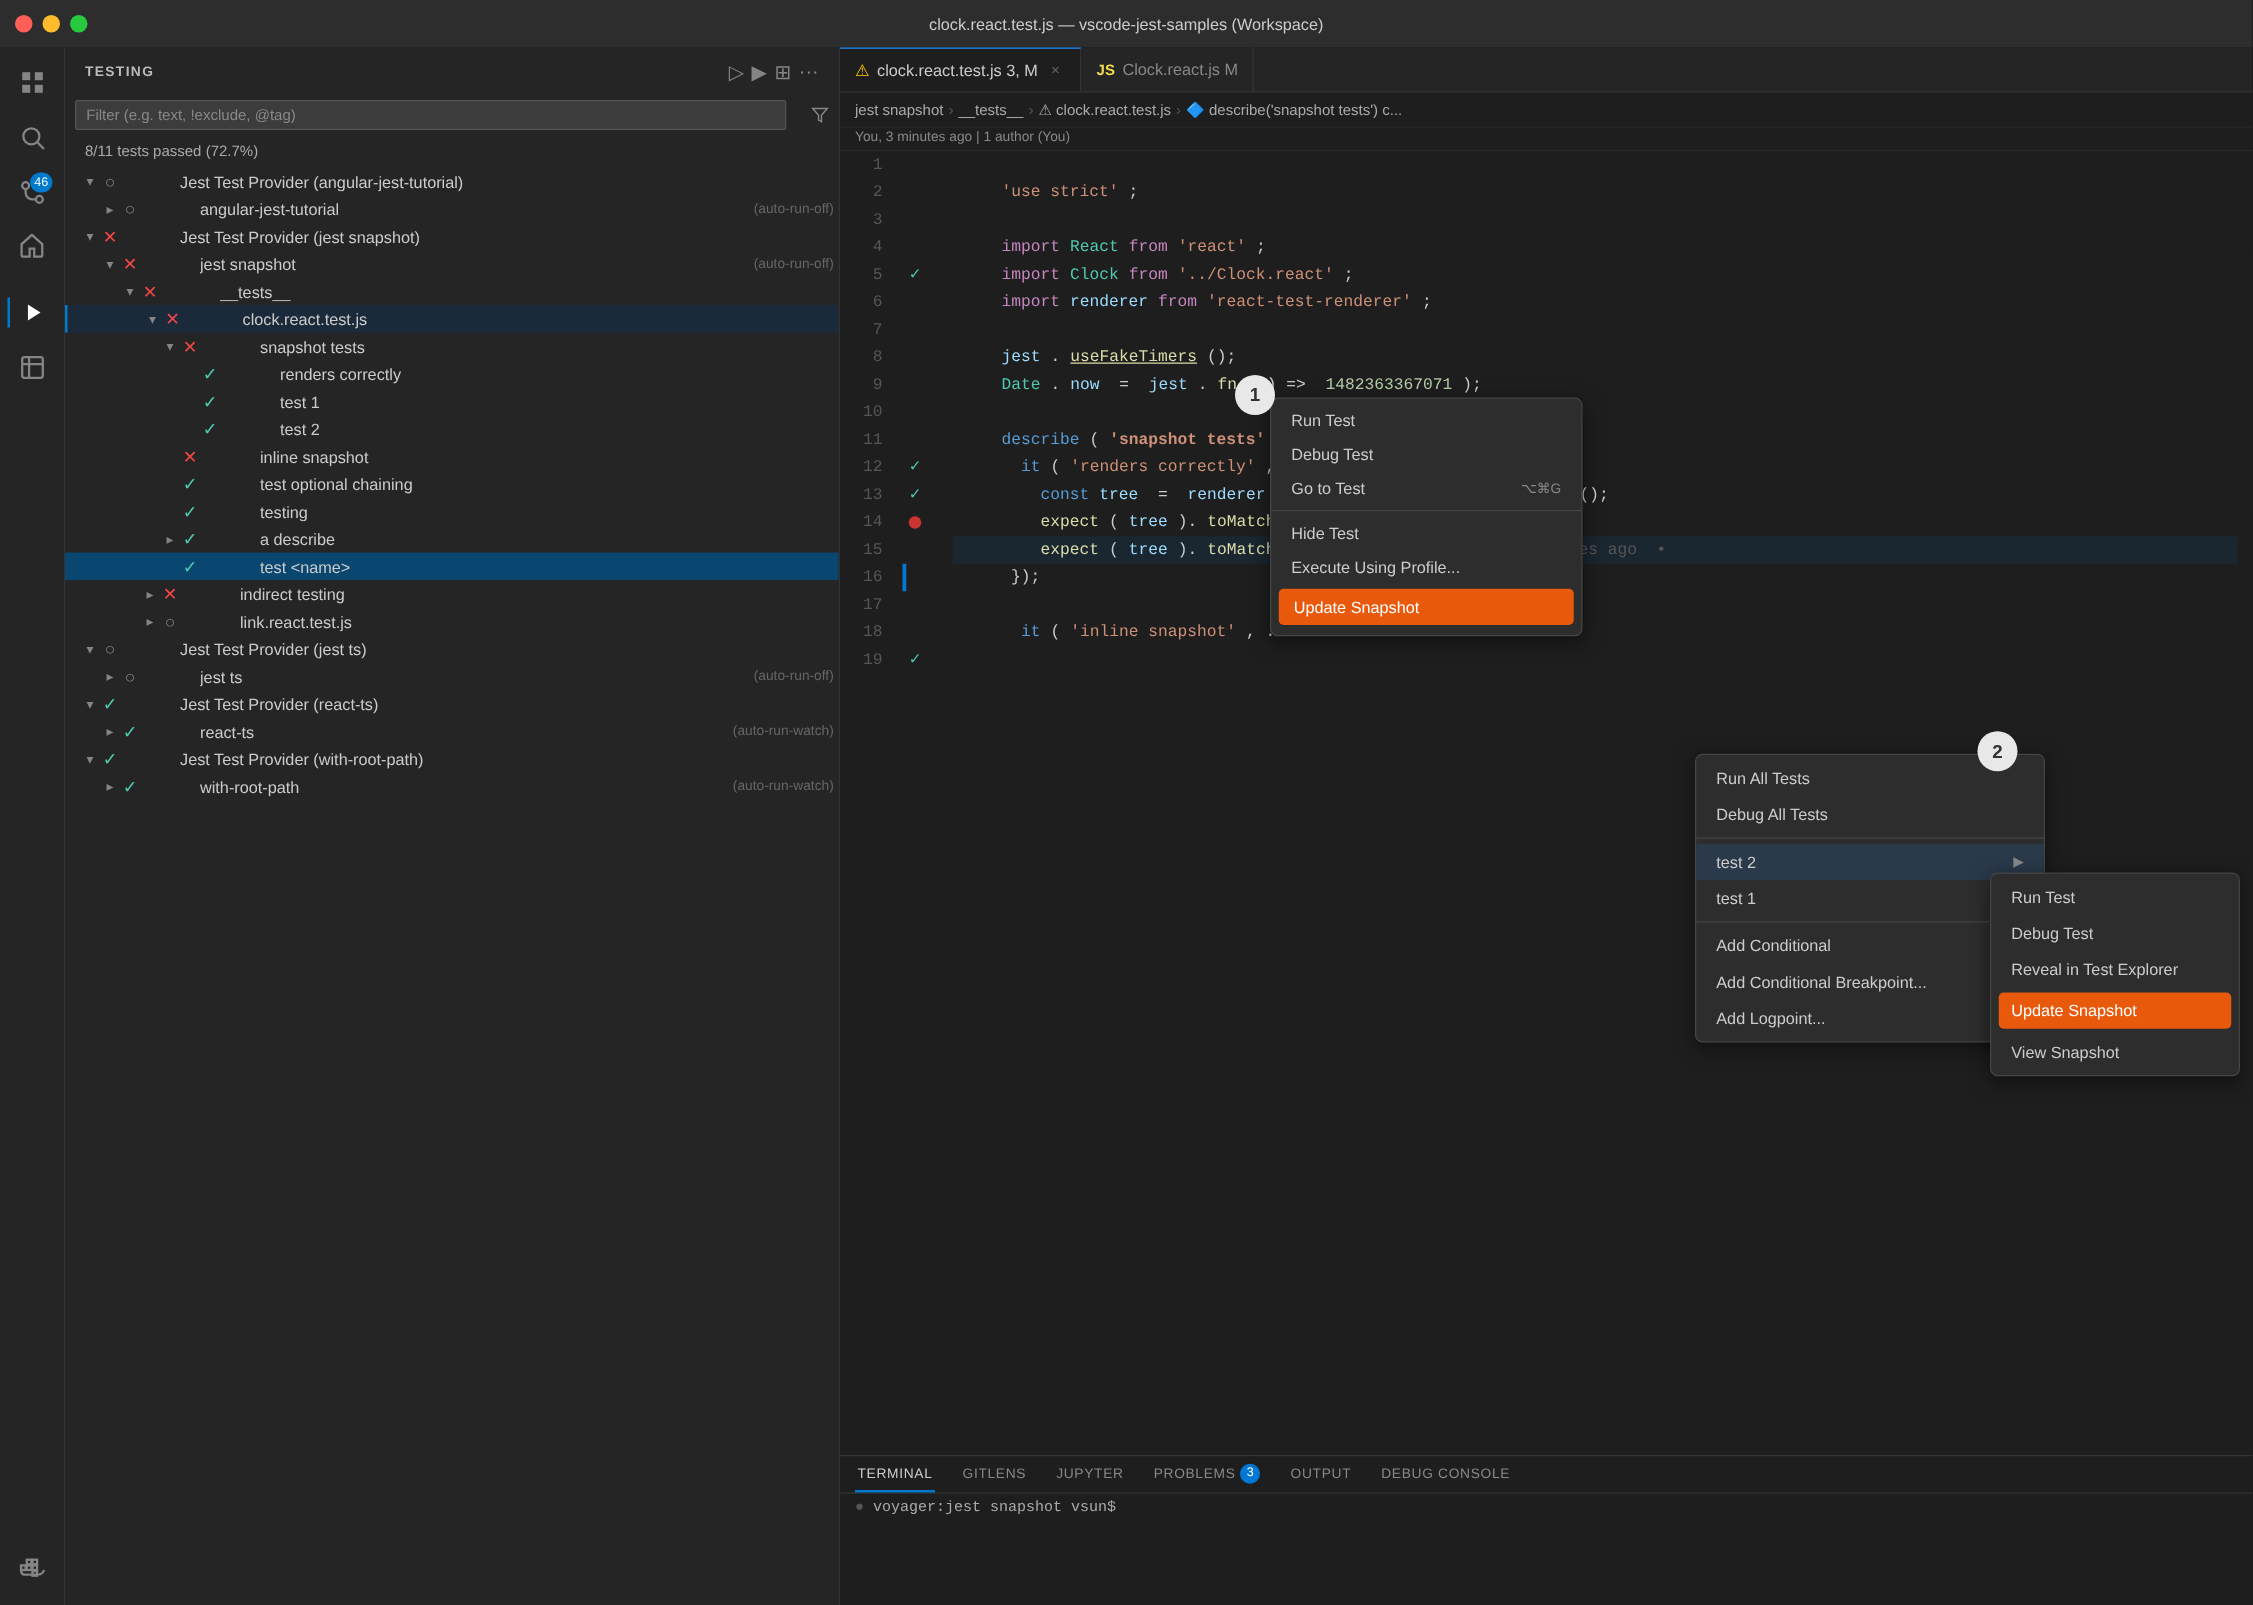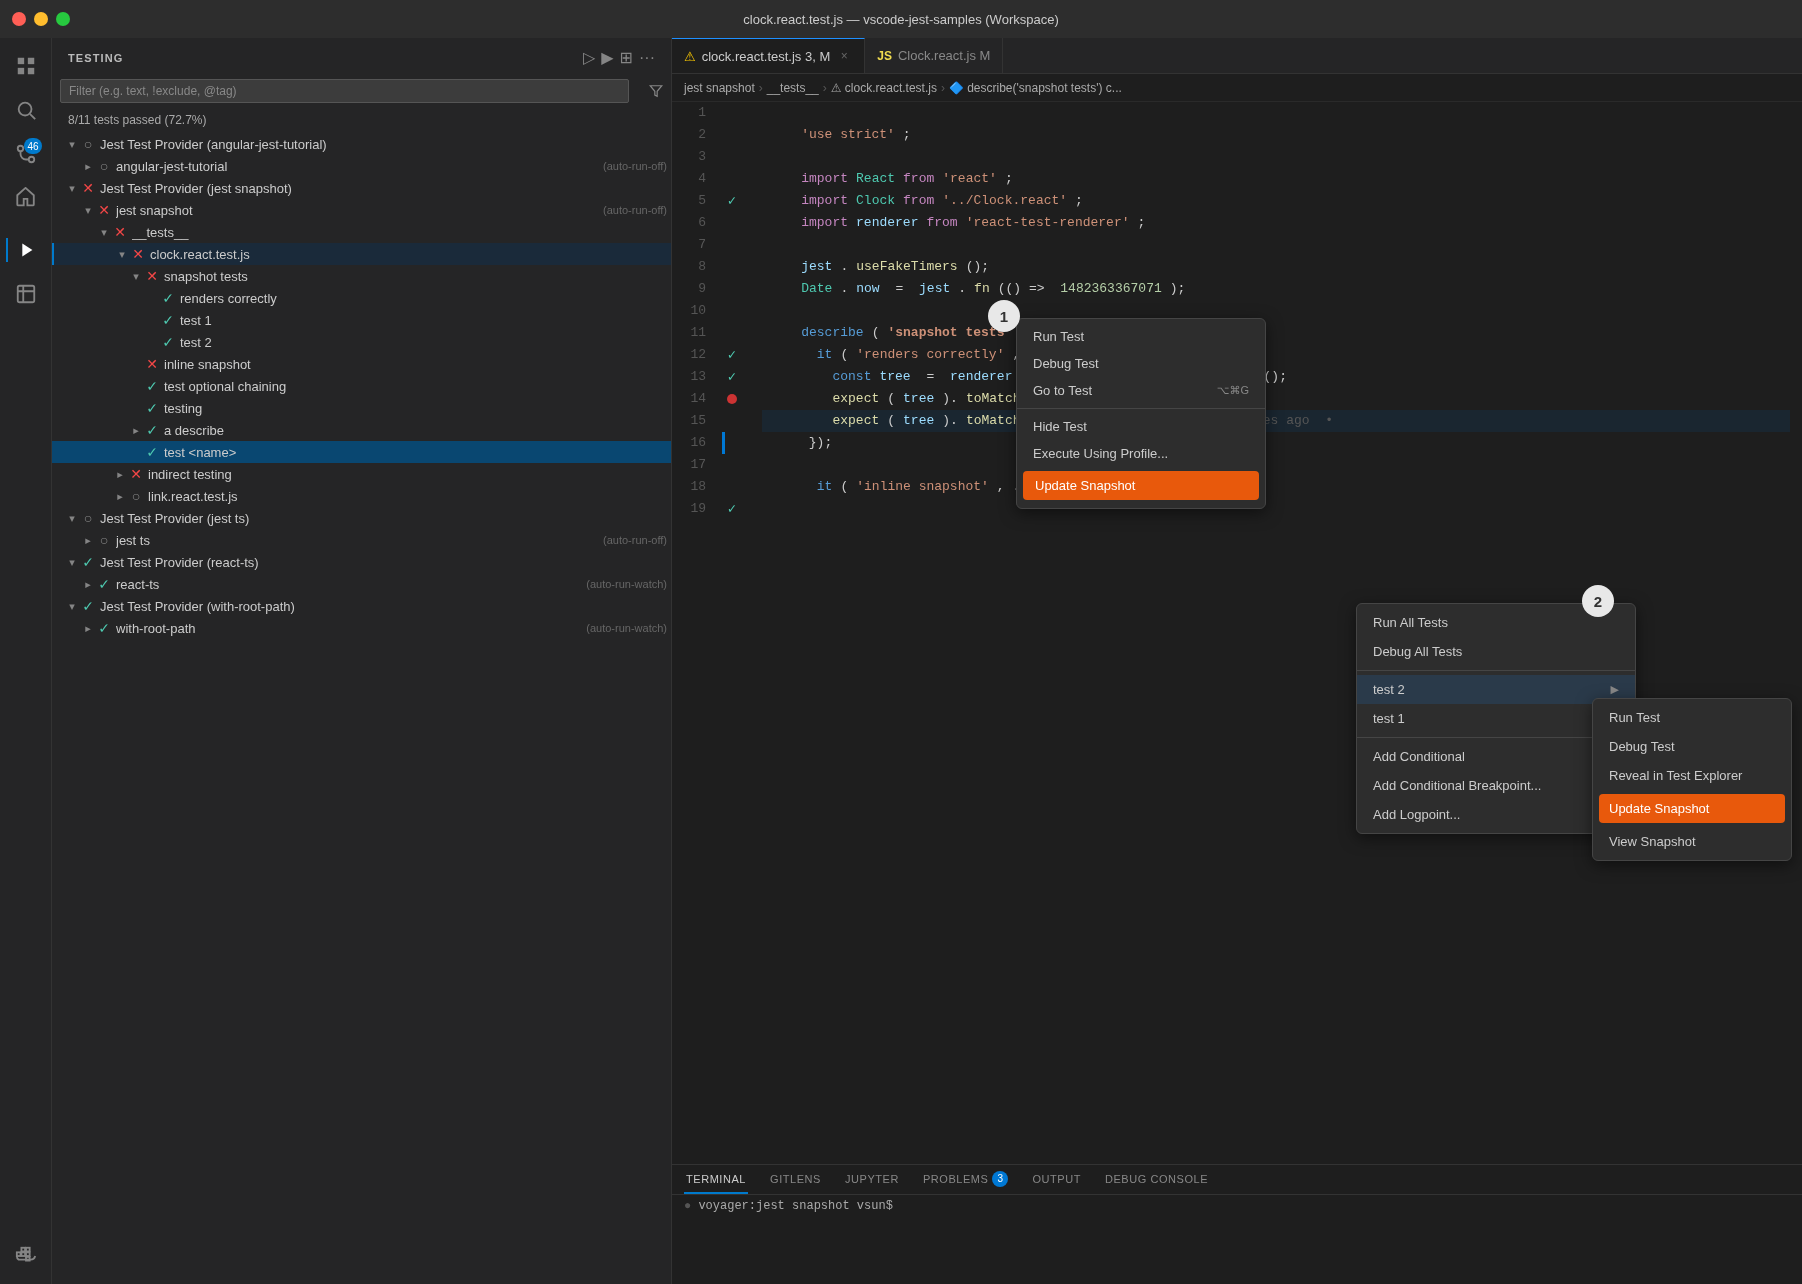--- a/index.html
+++ b/index.html
@@ -211,20 +211,21 @@
     }
     .status-pass { color: #4ec9b0; }
     .status-fail { color: #f44747; }
     .status-circle { color: #858585; }
 
     .item-label {
       flex: 1;
       overflow: hidden;
       text-overflow: ellipsis;
       color: #cccccc;
+      margin-left: 44px;
     }
     .item-note {
       color: #666;
       font-size: 11px;
       margin-left: 6px;
     }
 
     
     .context-menu-1 {
       position: absolute;
@@ -725,20 +726,23 @@
     <div class="breadcrumb">
       <span class="breadcrumb-item">jest snapshot</span>
       <span class="breadcrumb-sep">›</span>
       <span class="breadcrumb-item">__tests__</span>
       <span class="breadcrumb-sep">›</span>
       <span class="breadcrumb-item">⚠ clock.react.test.js</span>
       <span class="breadcrumb-sep">›</span>
       <span class="breadcrumb-item">🔷 describe('snapshot tests') c...</span>
     </div>
 
+    <div class="git-info">
+      <span class="you">You, 3 minutes ago | 1 author (You)</span>
+    </div>
 
     <div class="code-editor">
       <div class="line-numbers">
         <div>1</div>
         <div>2</div>
         <div>3</div>
         <div>4</div>
         <div>5</div>
         <div>6</div>
         <div>7</div>
@@ -781,21 +785,21 @@
       </div>
 
       <div class="code-content">
         <div class="code-line"> </div>
         <div class="code-line">&nbsp;&nbsp;&nbsp;&nbsp;<span style="color:#ce9178;">'use strict'</span>;</div>
         <div class="code-line"> </div>
         <div class="code-line">&nbsp;&nbsp;&nbsp;&nbsp;<span style="color:#c586c0;">import</span> <span style="color:#4ec9b0;">React</span> <span style="color:#c586c0;">from</span> <span style="color:#ce9178;">'react'</span>;</div>
         <div class="code-line">&nbsp;&nbsp;&nbsp;&nbsp;<span style="color:#c586c0;">import</span> <span style="color:#4ec9b0;">Clock</span> <span style="color:#c586c0;">from</span> <span style="color:#ce9178;">'../Clock.react'</span>;</div>
         <div class="code-line">&nbsp;&nbsp;&nbsp;&nbsp;<span style="color:#c586c0;">import</span> <span style="color:#9cdcfe;">renderer</span> <span style="color:#c586c0;">from</span> <span style="color:#ce9178;">'react-test-renderer'</span>;</div>
         <div class="code-line"> </div>
-        <div class="code-line">&nbsp;&nbsp;&nbsp;&nbsp;<span style="color:#9cdcfe;">jest</span>.<span style="color:#dcdcaa;">useFakeTimers</span>();</div>
+        <div class="code-line">&nbsp;&nbsp;&nbsp;&nbsp;<span style="color:#9cdcfe;">jest</span>.<span style="color:#dcdcaa;text-decoration:underline;">useFakeTimers</span>();</div>
         <div class="code-line">&nbsp;&nbsp;&nbsp;&nbsp;<span style="color:#4ec9b0;">Date</span>.<span style="color:#9cdcfe;">now</span> = <span style="color:#9cdcfe;">jest</span>.<span style="color:#dcdcaa;">fn</span>(() =&gt; <span style="color:#b5cea8;">1482363367071</span>);</div>
         <div class="code-line"> </div>
         <div class="code-line">&nbsp;&nbsp;&nbsp;&nbsp;<span style="color:#569cd6;">describe</span>(<span style="color:#ce9178;font-weight:bold;">'snapshot tests'</span>, () =&gt; {</div>
         <div class="code-line">&nbsp;&nbsp;&nbsp;&nbsp;&nbsp;&nbsp;<span style="color:#569cd6;">it</span>(<span style="color:#ce9178;">'renders correctly'</span>, () =&gt; {</div>
         <div class="code-line">&nbsp;&nbsp;&nbsp;&nbsp;&nbsp;&nbsp;&nbsp;&nbsp;<span style="color:#569cd6;">const</span> <span style="color:#9cdcfe;">tree</span> = <span style="color:#9cdcfe;">renderer</span>.<span style="color:#dcdcaa;">create</span>(<span style="color:#4fc1ff;">&lt;Clock /&gt;</span>).<span style="color:#dcdcaa;">toJSON</span>();</div>
         <div class="code-line">&nbsp;&nbsp;&nbsp;&nbsp;&nbsp;&nbsp;&nbsp;&nbsp;<span style="color:#dcdcaa;">expect</span>(<span style="color:#9cdcfe;">tree</span>).<span style="color:#dcdcaa;">toMatchSnapshot</span>();</div>
         <div class="code-line" style="background:rgba(0,120,212,0.1);">&nbsp;&nbsp;&nbsp;&nbsp;&nbsp;&nbsp;&nbsp;&nbsp;<span style="color:#dcdcaa;">expect</span>(<span style="color:#9cdcfe;">tree</span>).<span style="color:#dcdcaa;">toMatchSnapshot</span>();&nbsp;&nbsp;&nbsp;&nbsp;&nbsp;&nbsp;<span style="color:#555;">You, 3 minutes ago  •</span></div>
         <div class="code-line">&nbsp;&nbsp;&nbsp;&nbsp;&nbsp;&nbsp;});</div>
         <div class="code-line"> </div>
         <div class="code-line">&nbsp;&nbsp;&nbsp;&nbsp;&nbsp;&nbsp;<span style="color:#569cd6;">it</span>(<span style="color:#ce9178;">'inline snapshot'</span>, ...</div>

